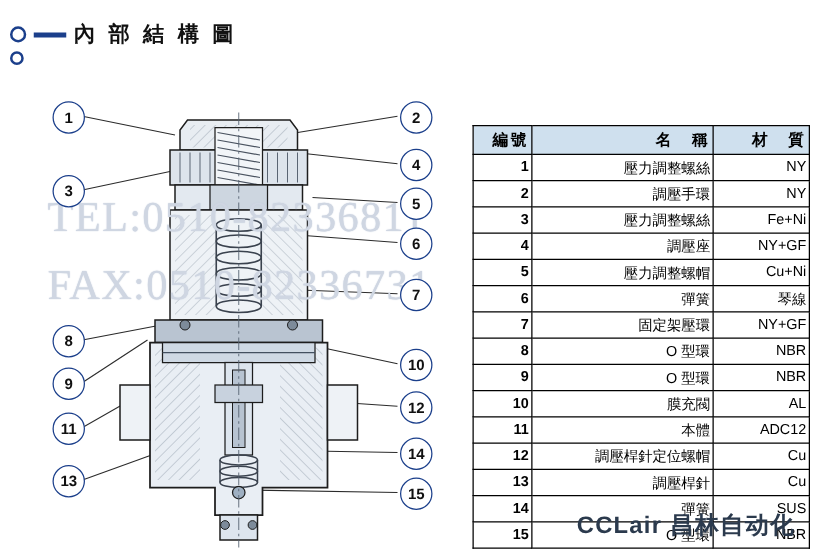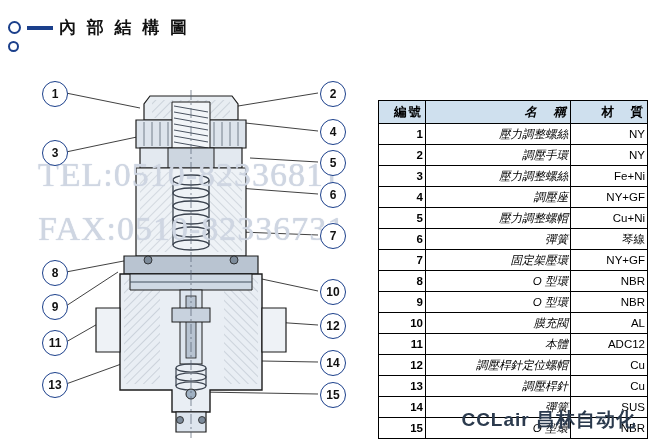--- a/index.html
+++ b/index.html
@@ -66,21 +66,21 @@
     font-weight:normal;
   }
   .tbl th{
     background:#cfe0ee;
     font-weight:bold;
     font-size:12.5px;
     height:22px;
     letter-spacing:2px;
   }
   .col-no{width:42px;}
-  .col-name{width:140px;font-style:italic;}
+  .col-name{width:140px;}
   .col-mat{width:72px;}
   .tbl td.no{font-weight:bold;}
 
   
   .footer{
     position:absolute; right:14px; bottom:8px;
     font-size:19px; color:#3d4a5c; font-weight:bold;
     letter-spacing:1px;
     margin-left:36px;
   }

